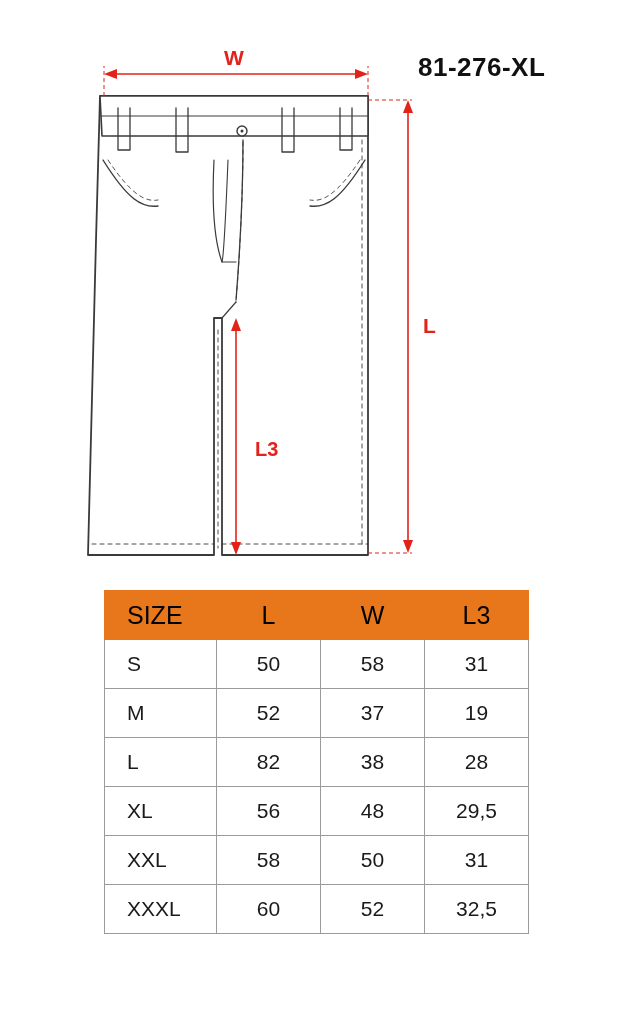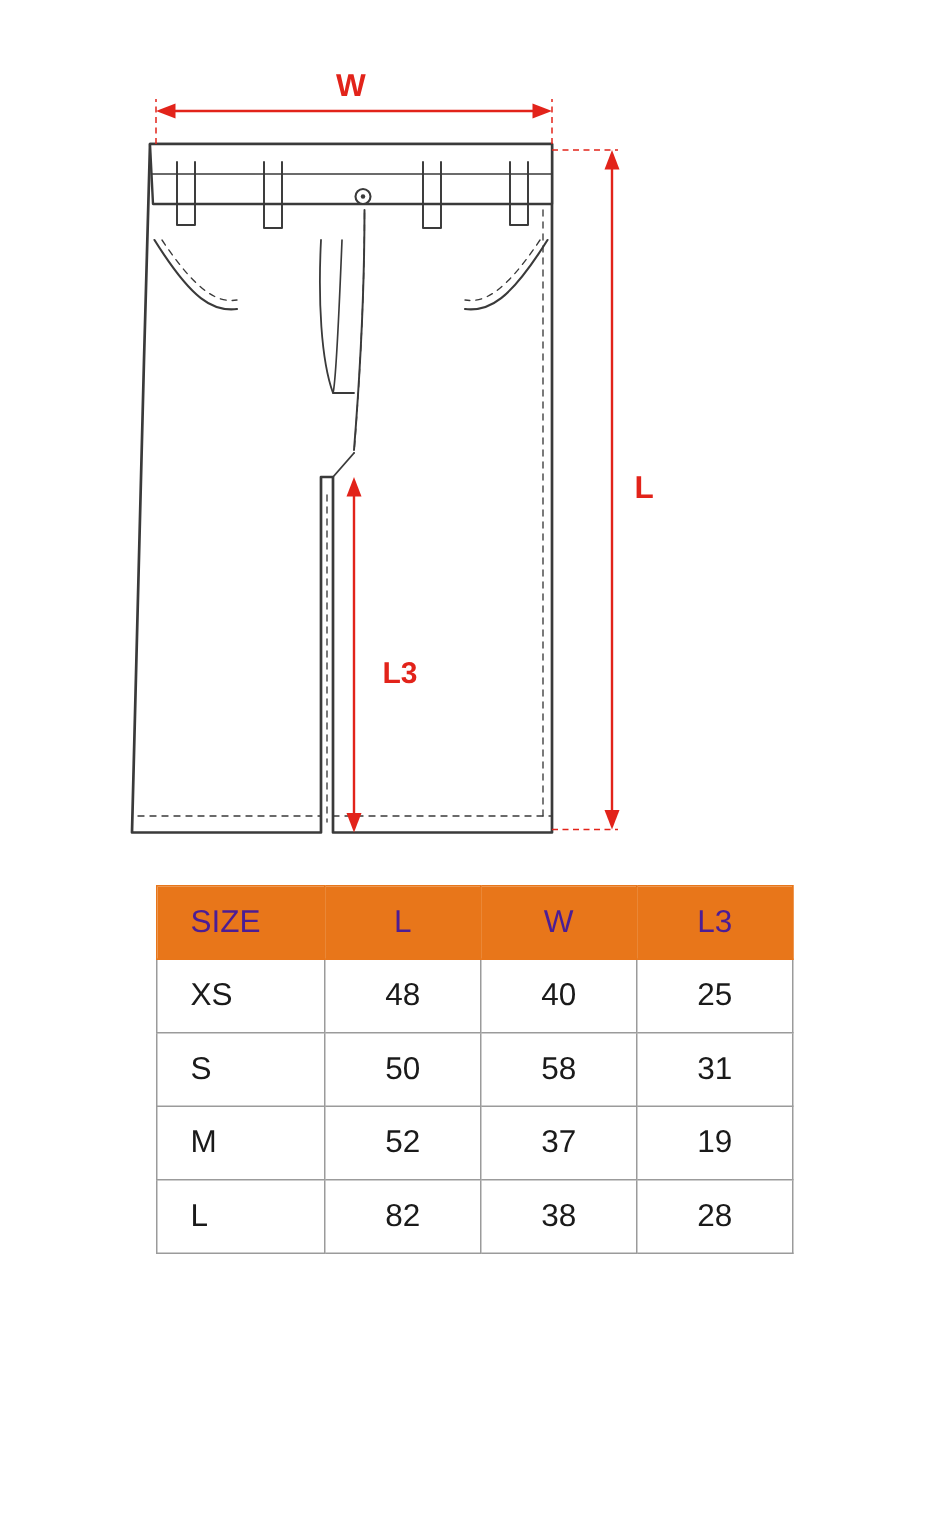--- a/index.html
+++ b/index.html
@@ -66,22 +66,22 @@
     border: 1px solid #9b9b9b;
     height: 48px;
     text-align: center;
     font-size: 21px;
     color: #1a1a1a;
     font-weight: normal;
     padding: 0;
   }
   #size-table thead th {
     background: #e8761a;
-    color: #4c1d95;
-    font-size: 21px;
+    color: #000000;
+    font-size: 25px;
     font-weight: normal;
     border: 1px solid #e8761a;
   }
   #size-table thead th.first-col {
     text-align: left;
     padding-left: 22px;
   }
   #size-table tbody td.first-col {
     text-align: left;
     padding-left: 22px;
@@ -89,20 +89,21 @@
   #size-table col.c1 { width: 112px; }
   #size-table col.c2 { width: 104px; }
   #size-table col.c3 { width: 104px; }
   #size-table col.c4 { width: 104px; }
 </style>
 </head>
 <body>
 
 <div id="page">
 
+  <div class="product-code">81-276-XL</div>
 
   <svg id="drawing" viewBox="0 0 632 580">
     <g fill="none" stroke="#3a3a3a" stroke-width="1.6" stroke-linejoin="round" stroke-linecap="round">
 
       <path d="M100 96
                L368 96
                L368 120
                L368 555
                L222 555
                L222 318
@@ -179,39 +180,51 @@
     <thead>
       <tr>
         <th class="first-col">SIZE</th>
         <th>L</th>
         <th>W</th>
         <th>L3</th>
       </tr>
     </thead>
     <tbody>
       <tr>
-        <td class="first-col">XS</td>
-        <td>48</td>
-        <td>40</td>
-        <td>25</td>
-      </tr>
-      <tr>
         <td class="first-col">S</td>
         <td>50</td>
         <td>58</td>
         <td>31</td>
       </tr>
       <tr>
         <td class="first-col">M</td>
         <td>52</td>
         <td>37</td>
         <td>19</td>
       </tr>
       <tr>
         <td class="first-col">L</td>
         <td>82</td>
         <td>38</td>
         <td>28</td>
       </tr>
+      <tr>
+        <td class="first-col">XL</td>
+        <td>56</td>
+        <td>48</td>
+        <td>29,5</td>
+      </tr>
+      <tr>
+        <td class="first-col">XXL</td>
+        <td>58</td>
+        <td>50</td>
+        <td>31</td>
+      </tr>
+      <tr>
+        <td class="first-col">XXXL</td>
+        <td>60</td>
+        <td>52</td>
+        <td>32,5</td>
+      </tr>
     </tbody>
   </table>
 
 </div>
 
 </body></html>

